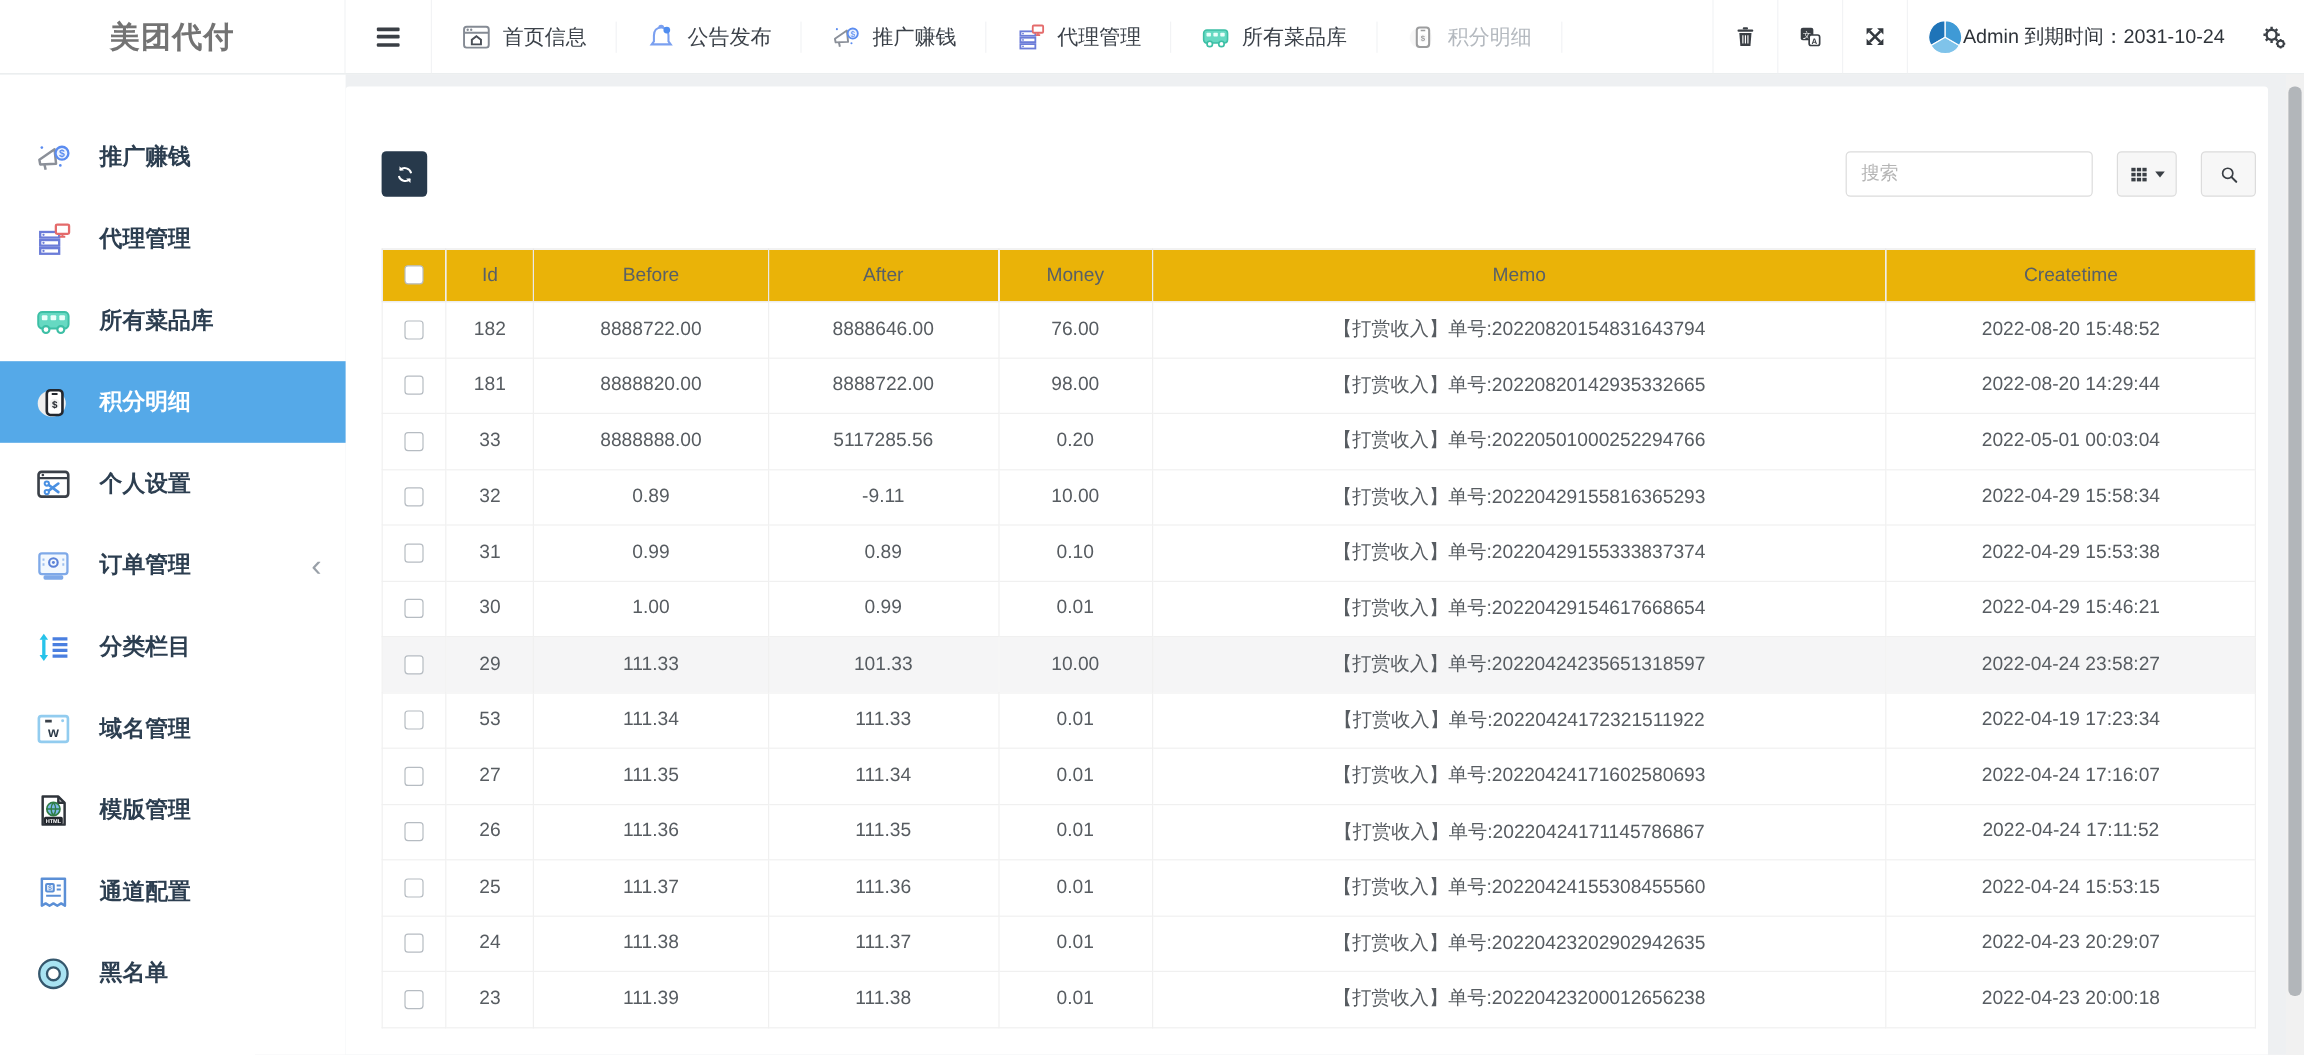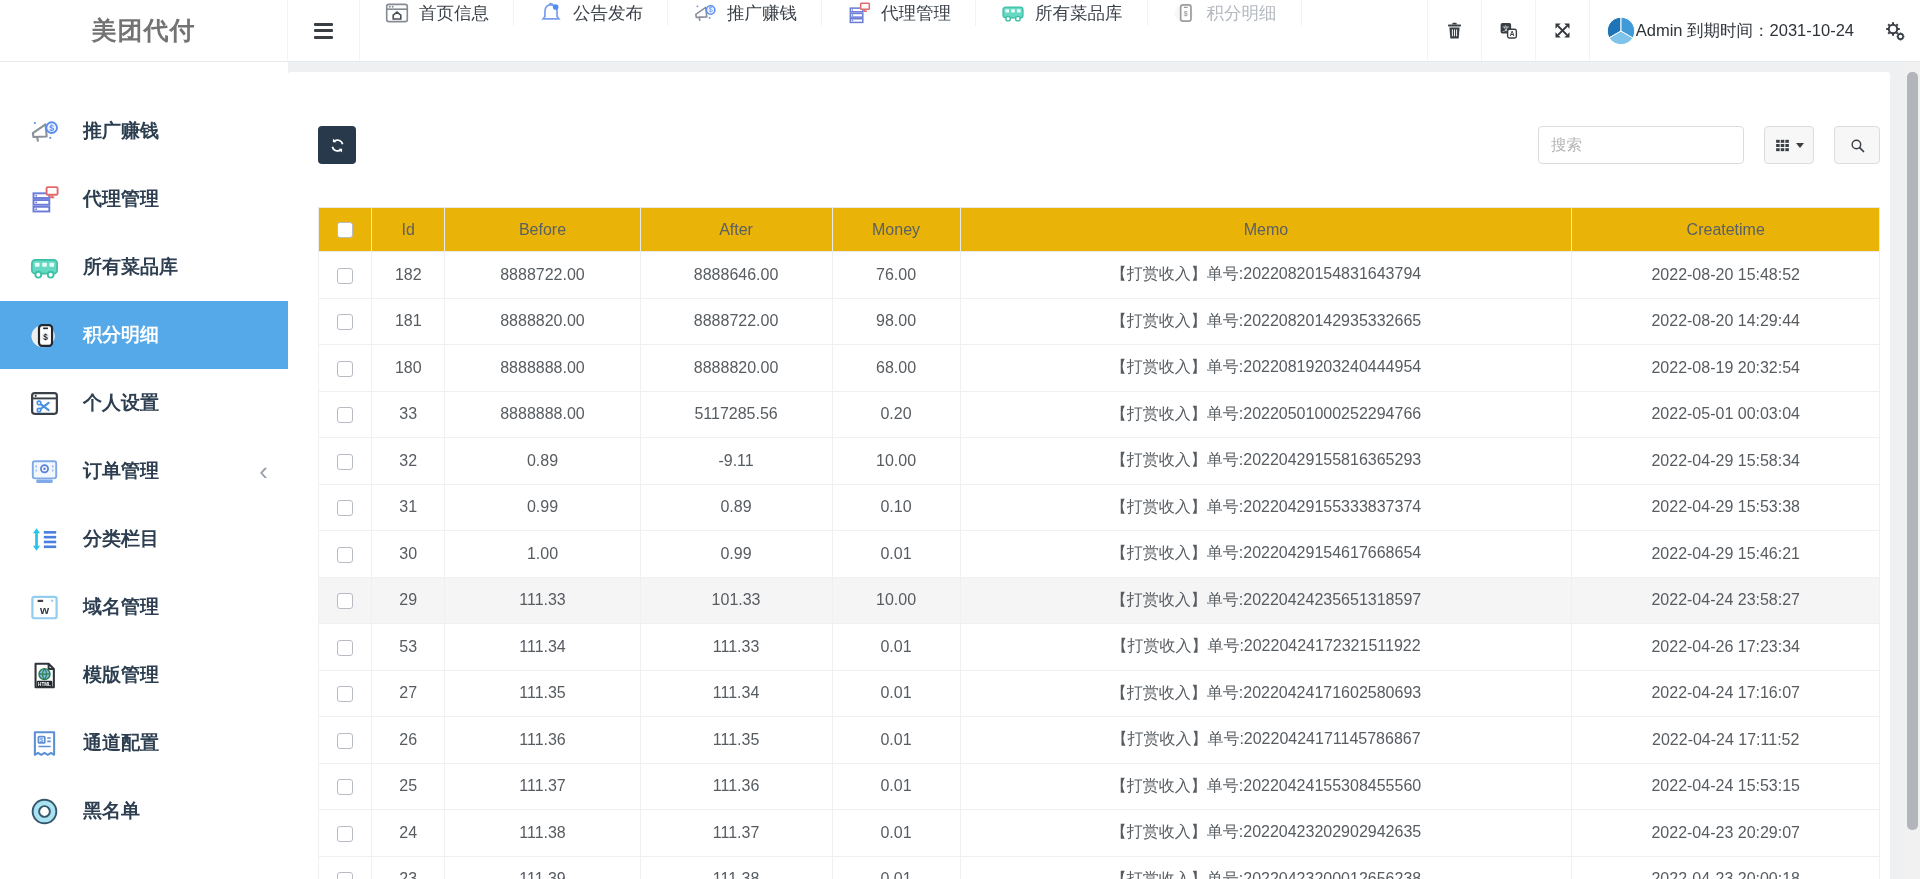--- a/index.html
+++ b/index.html
@@ -10,21 +10,21 @@
   .ic svg{width:100%;height:100%;display:block}
 
   
   .topbar{position:absolute;top:0;left:0;width:100%;height:62px;background:#fff;
           border-bottom:1px solid #e7eaec;display:flex;align-items:stretch;z-index:6}
   .logo{width:288px;display:flex;align-items:center;justify-content:center;
         font-size:25px;font-weight:bold;color:#737373;letter-spacing:1px;border-right:1px solid #f2f3f5}
   .hamburger{width:72px;display:flex;align-items:center;justify-content:center;cursor:pointer;border-right:1px solid #f2f3f5}
   .hamburger .bars{display:flex;flex-direction:column;gap:3.5px}
   .hamburger .bars span{display:block;width:19px;height:3px;background:#3a3f45;border-radius:1px}
-  .tabs{display:flex;align-items:flex-start}
+  .tabs{display:flex;align-items:center}
   .tab{display:flex;align-items:center;gap:9px;padding:0 24px;font-size:17.5px;
        color:#3c424a;cursor:pointer;border-right:1px solid #f2f3f5;white-space:nowrap}
   .t-ic{width:26px;height:26px}
   .tab.active{color:#b4b9bf}
   .tab.active .t-ic{opacity:.45;filter:grayscale(70%)}
   .top-spacer{flex:1}
   .top-action{width:54px;display:flex;align-items:center;justify-content:center;
               border-left:1px solid #f2f3f5;cursor:pointer}
   .top-action .ic{width:21px;height:21px}
   .user-box{display:flex;align-items:center;gap:0;padding:0 16px;border-left:1px solid #f2f3f5;cursor:pointer}
@@ -457,29 +457,20 @@
               <td><input type="checkbox" style=""></td>
               <td>181</td>
               <td>8888820.00</td>
               <td>8888722.00</td>
               <td>98.00</td>
               <td>【打赏收入】单号:20220820142935332665</td>
               <td>2022-08-20 14:29:44</td>
             </tr>
             <tr class="">
               <td><input type="checkbox" style=""></td>
-              <td>180</td>
-              <td>8888888.00</td>
-              <td>8888820.00</td>
-              <td>68.00</td>
-              <td>【打赏收入】单号:20220819203240444954</td>
-              <td>2022-08-19 20:32:54</td>
-            </tr>
-            <tr class="">
-              <td><input type="checkbox" style=""></td>
               <td>33</td>
               <td>8888888.00</td>
               <td>5117285.56</td>
               <td>0.20</td>
               <td>【打赏收入】单号:20220501000252294766</td>
               <td>2022-05-01 00:03:04</td>
             </tr>
             <tr class="">
               <td><input type="checkbox" style=""></td>
               <td>32</td>
@@ -516,21 +507,21 @@
               <td>【打赏收入】单号:20220424235651318597</td>
               <td>2022-04-24 23:58:27</td>
             </tr>
             <tr class="">
               <td><input type="checkbox" style=""></td>
               <td>53</td>
               <td>111.34</td>
               <td>111.33</td>
               <td>0.01</td>
               <td>【打赏收入】单号:20220424172321511922</td>
-              <td>2022-04-26 17:23:34</td>
+              <td>2022-04-19 17:23:34</td>
             </tr>
             <tr class="">
               <td><input type="checkbox" style=""></td>
               <td>27</td>
               <td>111.35</td>
               <td>111.34</td>
               <td>0.01</td>
               <td>【打赏收入】单号:20220424171602580693</td>
               <td>2022-04-24 17:16:07</td>
             </tr>

